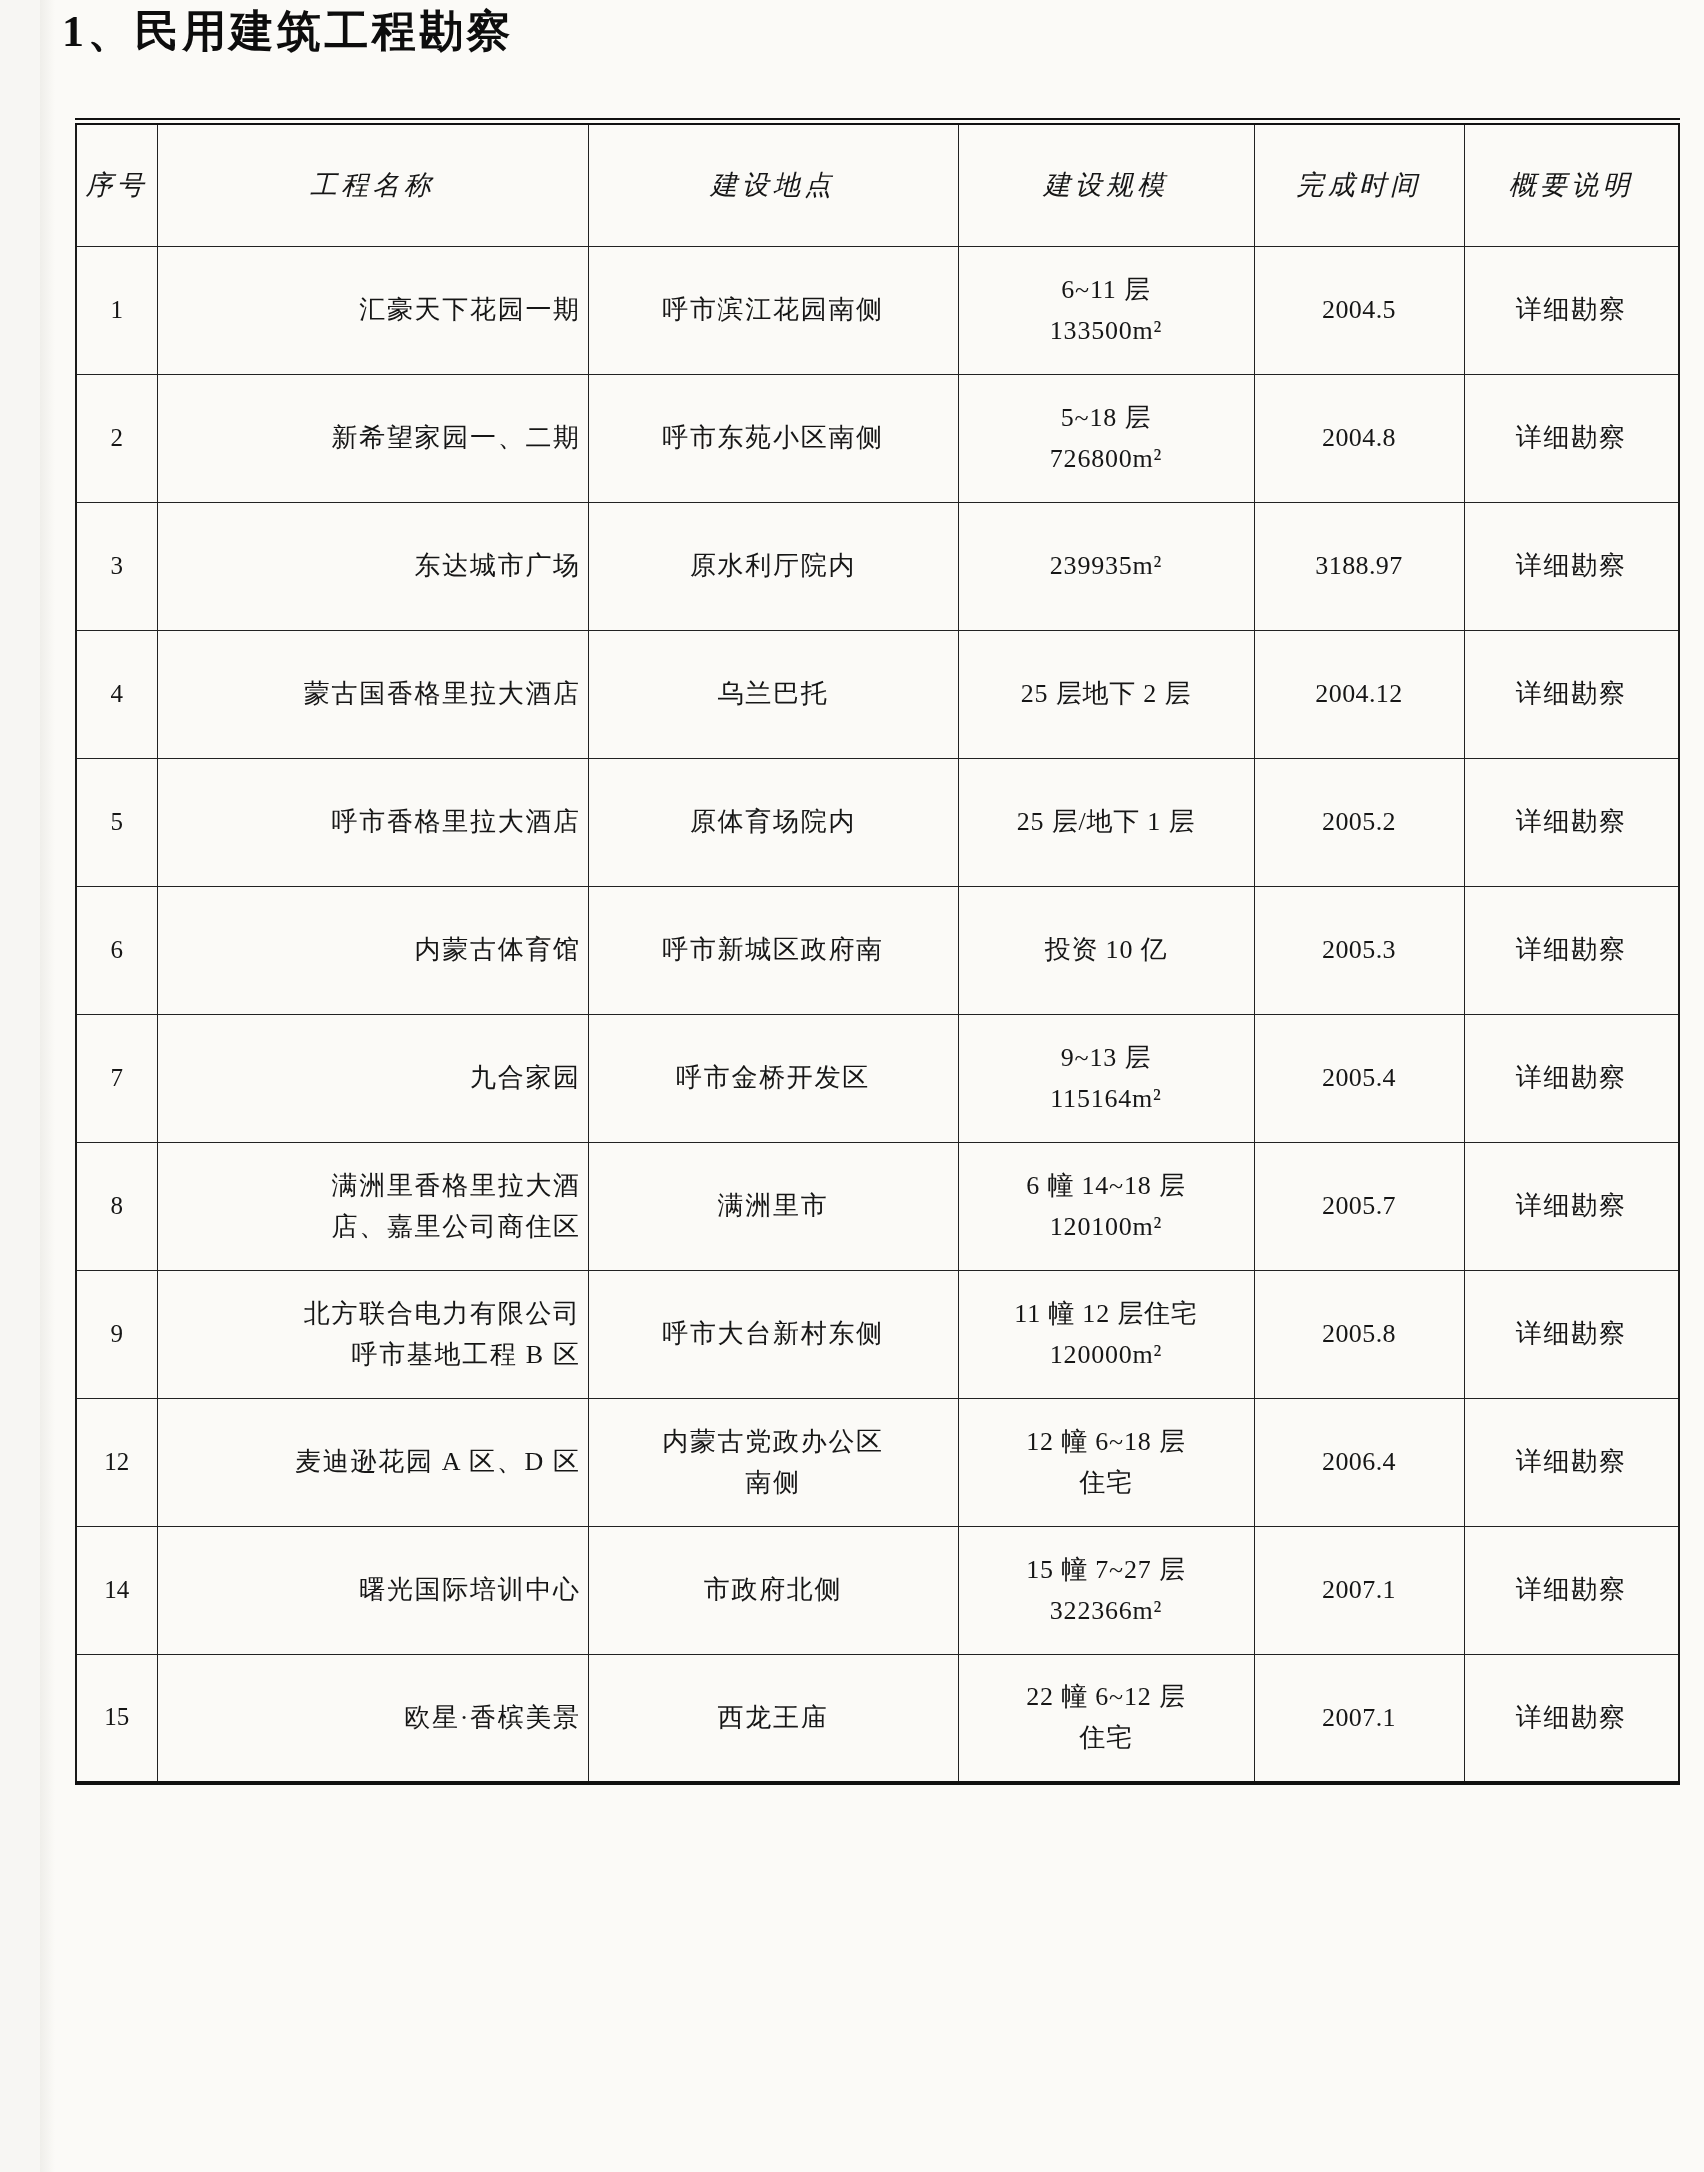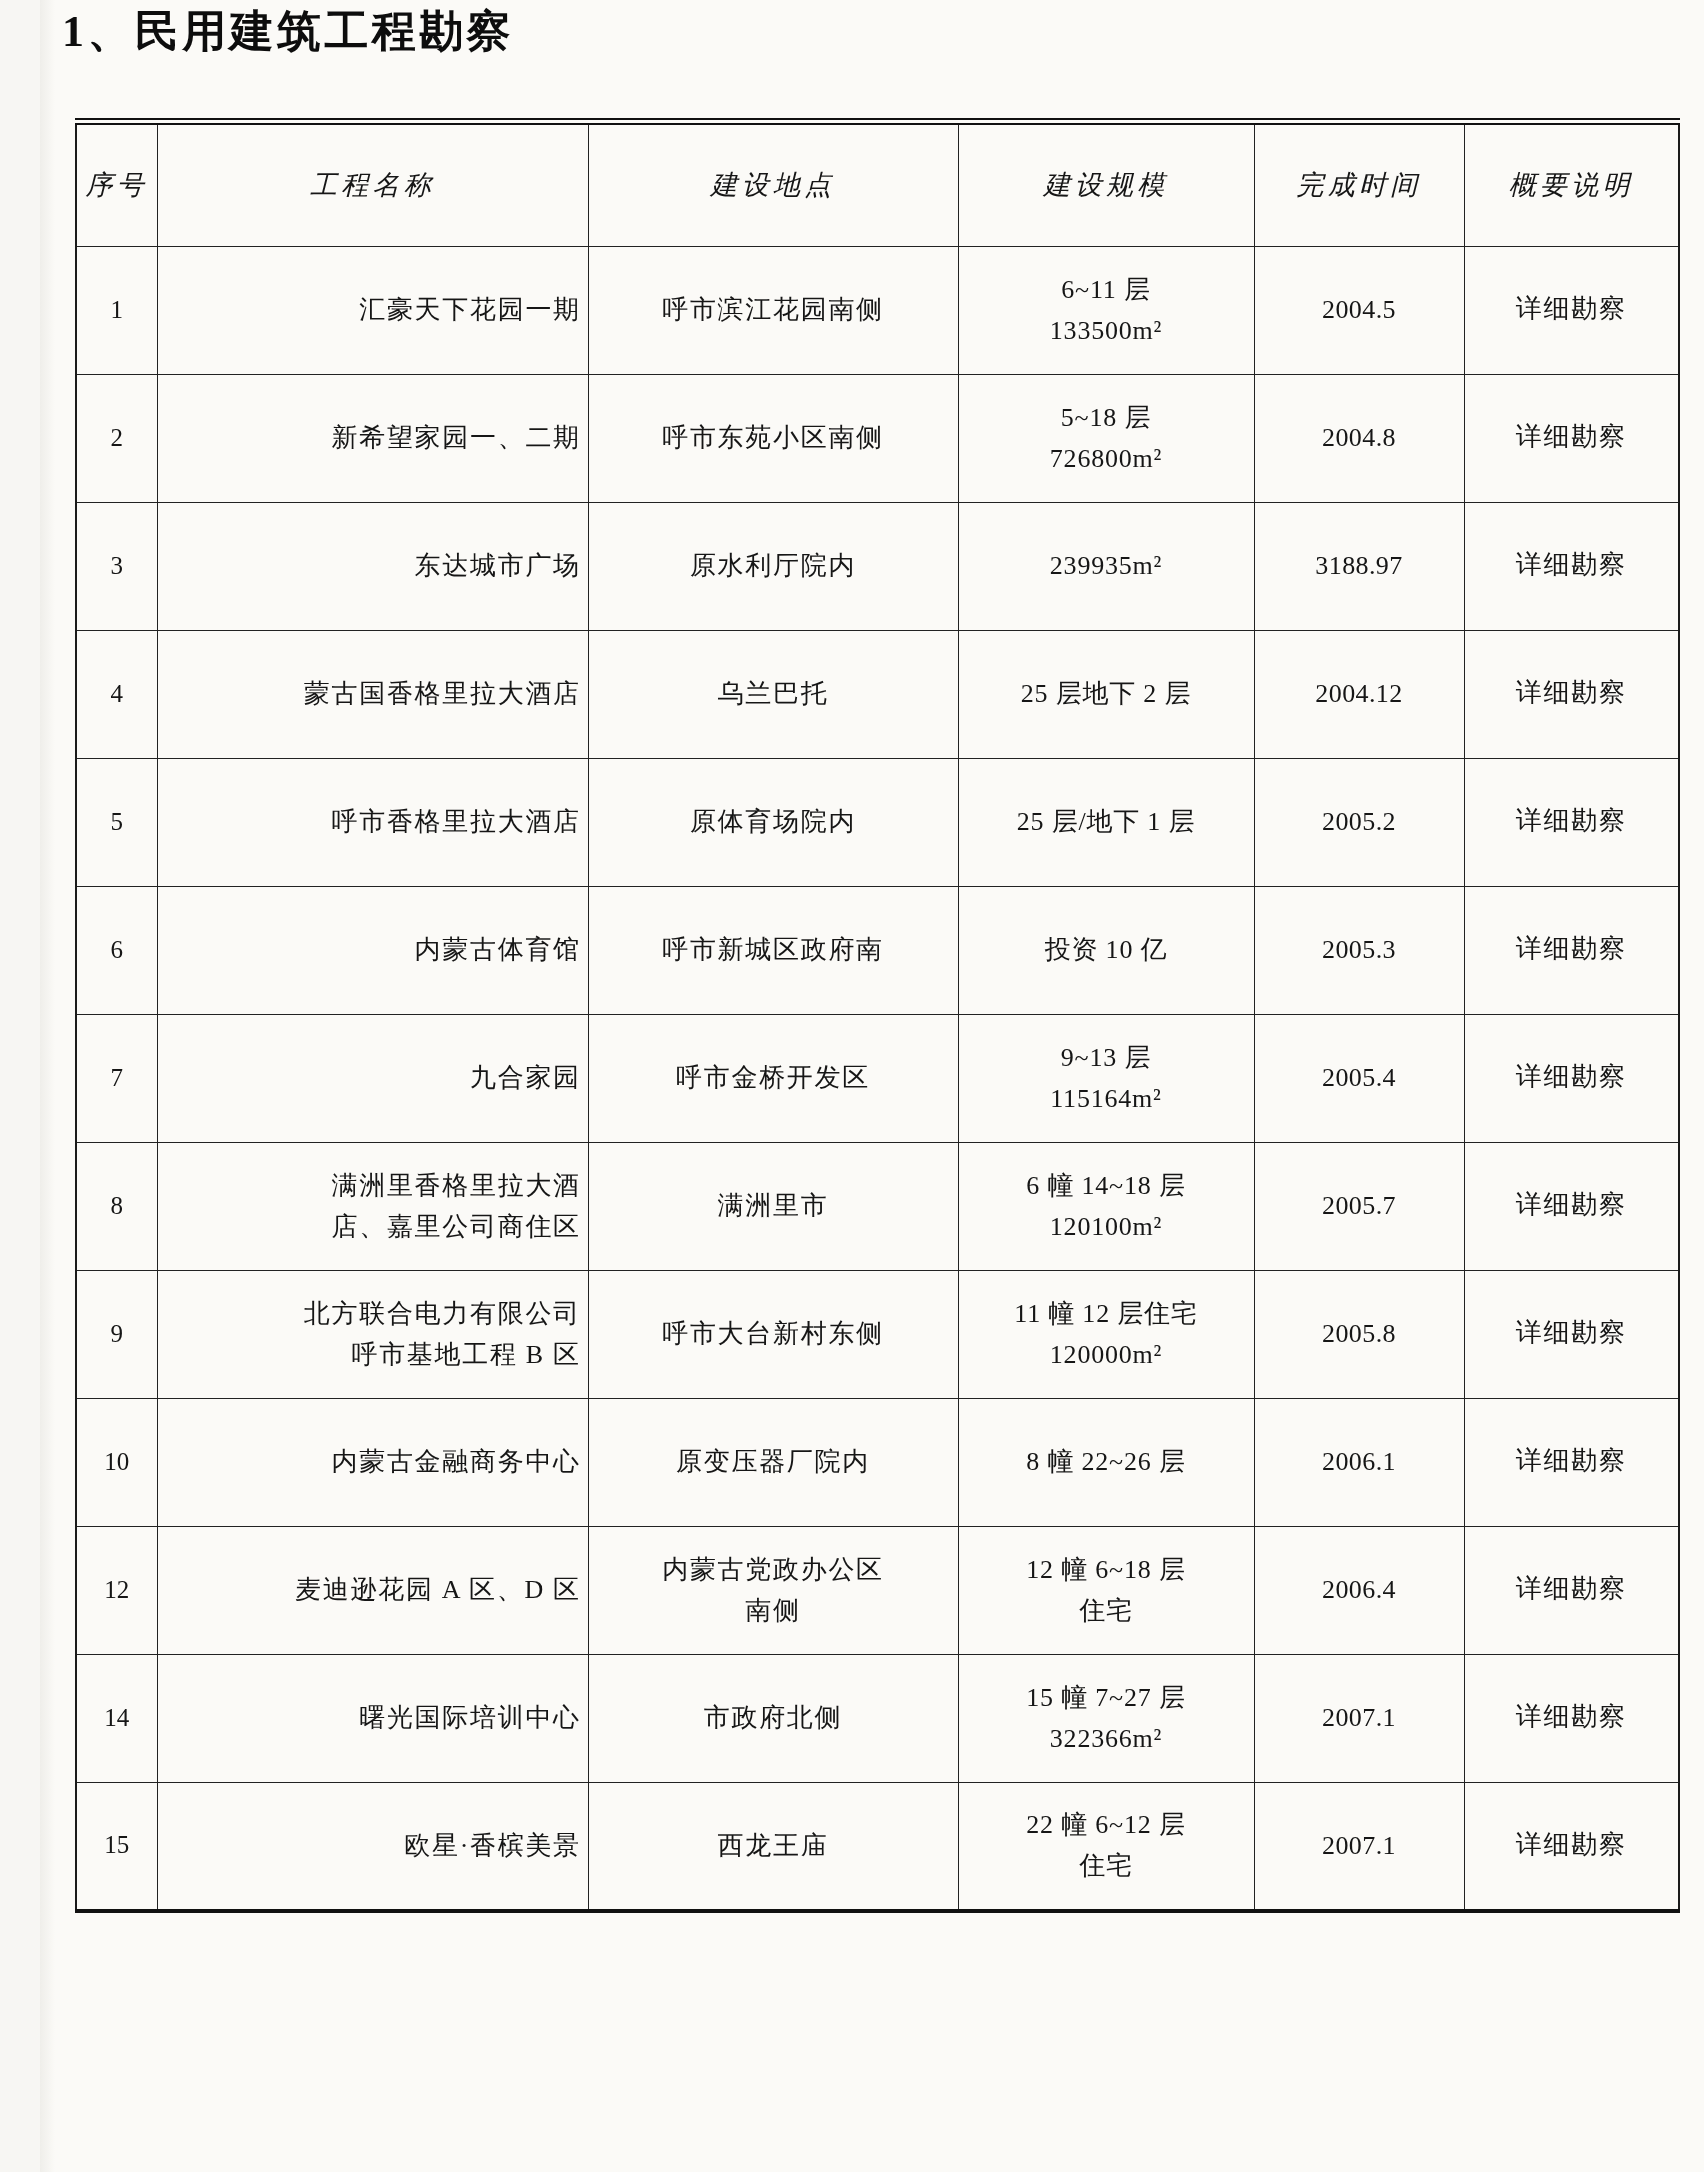--- a/index.html
+++ b/index.html
@@ -69,21 +69,21 @@
     letter-spacing: 0;
   }
   td.col-name {
     text-align: right;
     padding-left: 15px;
     letter-spacing: 1.7px;
   }
   td.col-location { letter-spacing: 1.7px; }
   td.col-scale    { letter-spacing: 0.8px; }
   td.col-date     { letter-spacing: 0.4px; }
-  td.col-summary  { letter-spacing: 1.7px; font-family: Liberation Mono, monospace; }
+  td.col-summary  { letter-spacing: 1.7px; }
 </style>
 </head>
 <body>
 
 <div class="page">
 
   <h1 class="doc-title">1、民用建筑工程勘察</h1>
 
   <table class="projects">
     <colgroup>
@@ -178,28 +178,20 @@
           <td class="col-no">9</td>
           <td class="col-name">北方联合电力有限公司
 呼市基地工程 B 区</td>
           <td class="col-location">呼市大台新村东侧</td>
           <td class="col-scale">11 幢 12 层住宅
 120000m²</td>
           <td class="col-date">2005.8</td>
           <td class="col-summary">详细勘察</td>
         </tr>
         <tr>
-          <td class="col-no">10</td>
-          <td class="col-name">内蒙古金融商务中心</td>
-          <td class="col-location">原变压器厂院内</td>
-          <td class="col-scale">8 幢 22~26 层</td>
-          <td class="col-date">2006.1</td>
-          <td class="col-summary">详细勘察</td>
-        </tr>
-        <tr>
           <td class="col-no">12</td>
           <td class="col-name">麦迪逊花园 A 区、D 区</td>
           <td class="col-location">内蒙古党政办公区
 南侧</td>
           <td class="col-scale">12 幢 6~18 层
 住宅</td>
           <td class="col-date">2006.4</td>
           <td class="col-summary">详细勘察</td>
         </tr>
         <tr>

